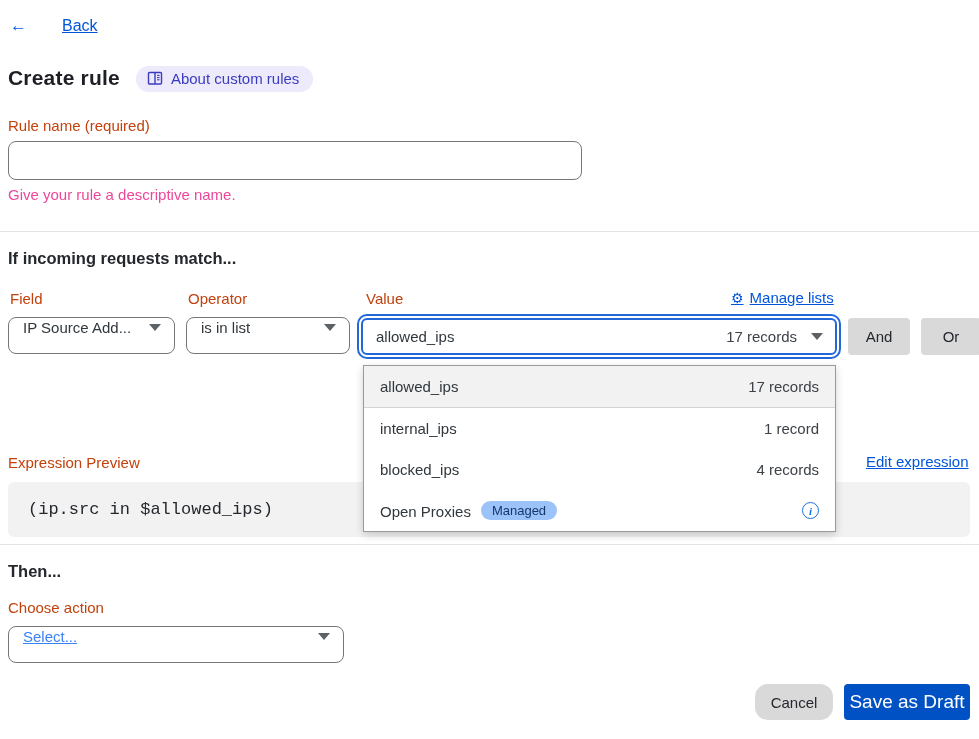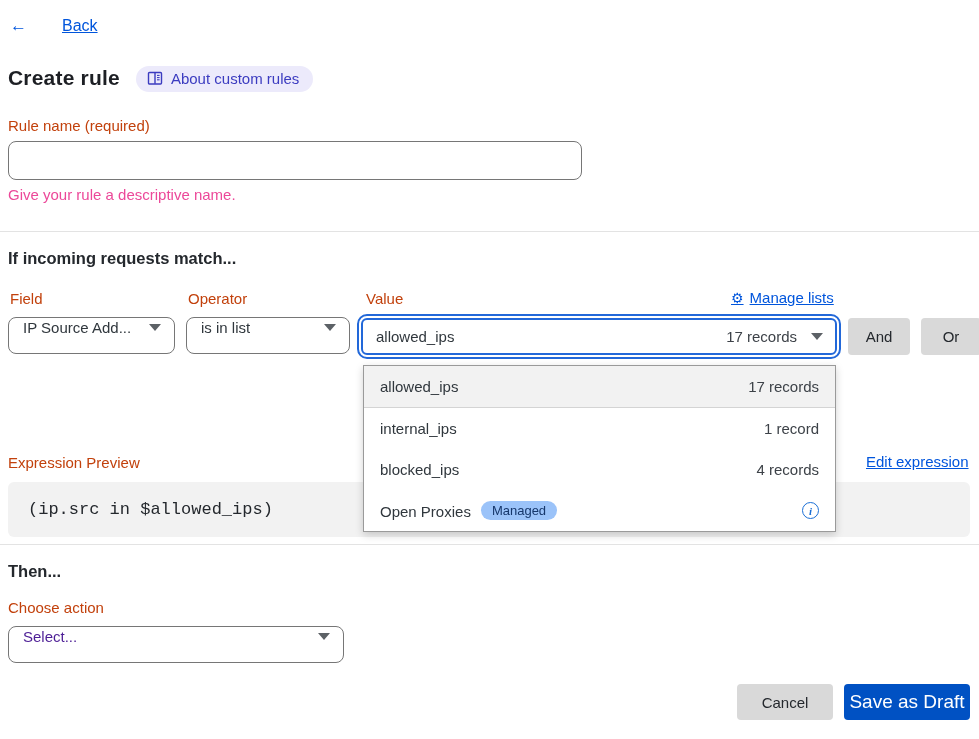--- a/index.html
+++ b/index.html
@@ -48,21 +48,21 @@
     font-family: "Liberation Sans", sans-serif; font-size: 15px;
     padding: 0 12px; color: #30373d; outline: none;
   }
   .select-box {
     border: 1px solid #767676; border-radius: 8px;
     background: #fff; height: 37px;
     display: flex; align-items: center; justify-content: space-between;
     padding: 0 13px 16px 14px; cursor: pointer;
   }
   .select-box .sel-text { white-space: nowrap; overflow: hidden; }
-  .placeholder { color: #4c1d95; }
+  .placeholder { color: #3b82f6; text-decoration: underline; }
   .chev {
     width: 0; height: 0; flex: none;
     border-left: 6px solid transparent; border-right: 6px solid transparent;
     border-top: 7px solid #5c6166;
   }
 
   .divider { left: 0; width: 979px; height: 1px; background: #e3e3e3; }
 
   
   .inline-link {
@@ -230,17 +230,17 @@
   <div class="abs divider" style="top:544px;"></div>
 
   <h2 class="abs section-heading" style="top:562px; left:8px;">Then...</h2>
   <div class="abs field-label" style="top:599px; left:8px;">Choose action</div>
   <div class="abs select-box" style="top:626px; left:8px; width:336px;">
     <span class="sel-text placeholder">Select...</span>
     <span class="chev"></span>
   </div>
 
   <div class="abs footer-row">
-    <button class="gray-btn" style="width:96px; height:36px;">Cancel</button>
+    <button class="gray-btn" style="width:78px; height:36px;border-radius:13px;">Cancel</button>
     <button class="blue-btn" style="width:126px; height:36px;">Save as Draft</button>
   </div>
 
 </div>
 
 </body></html>

